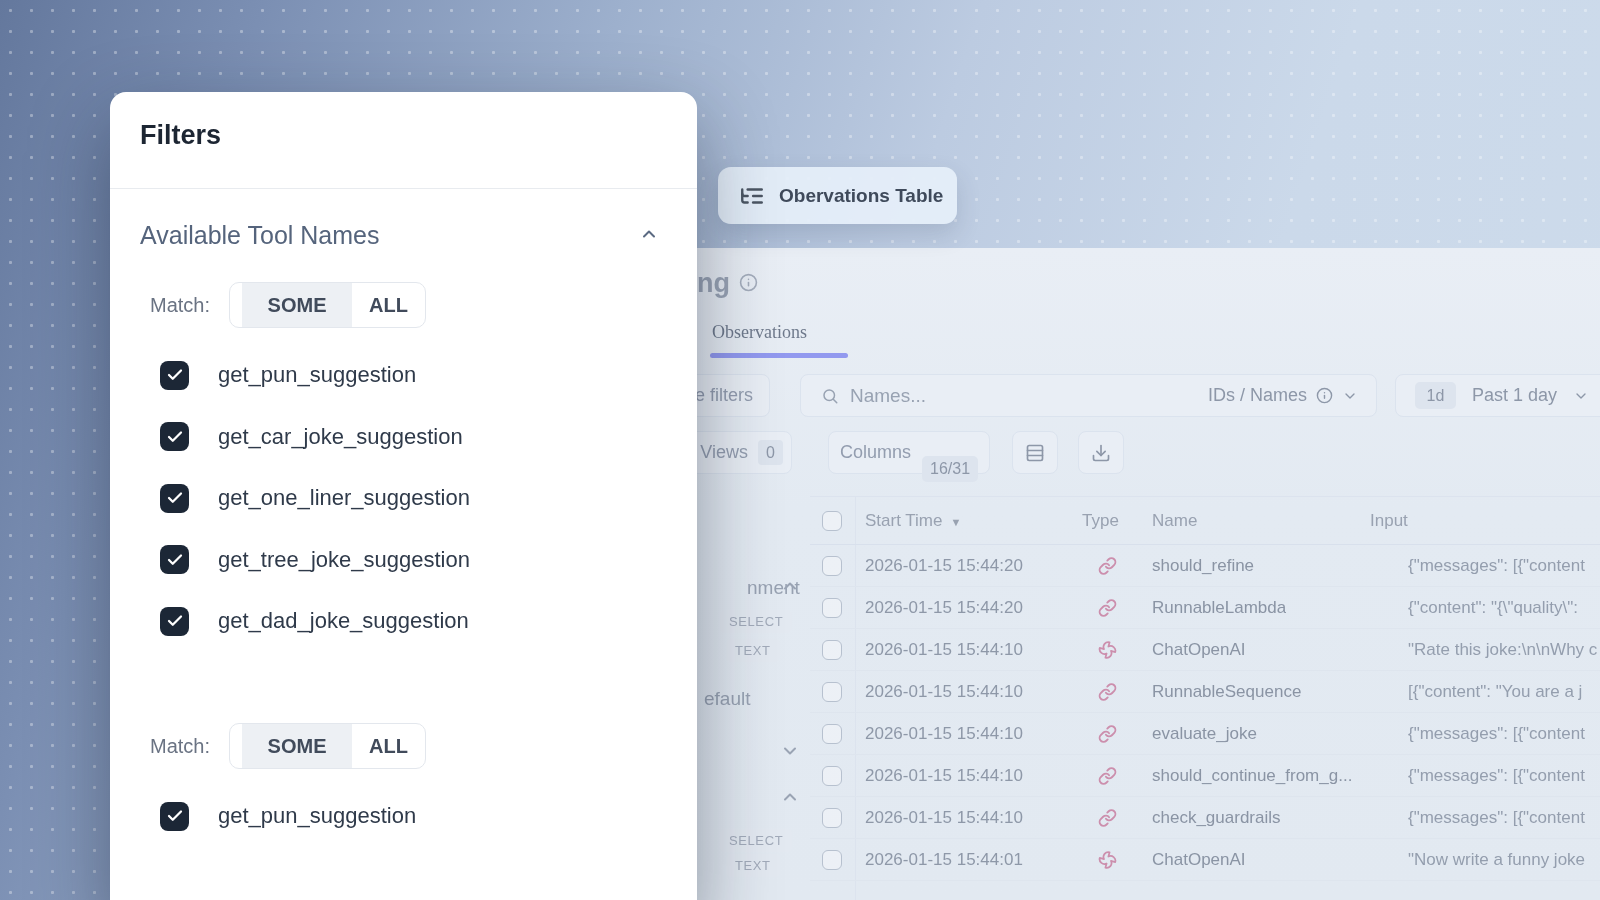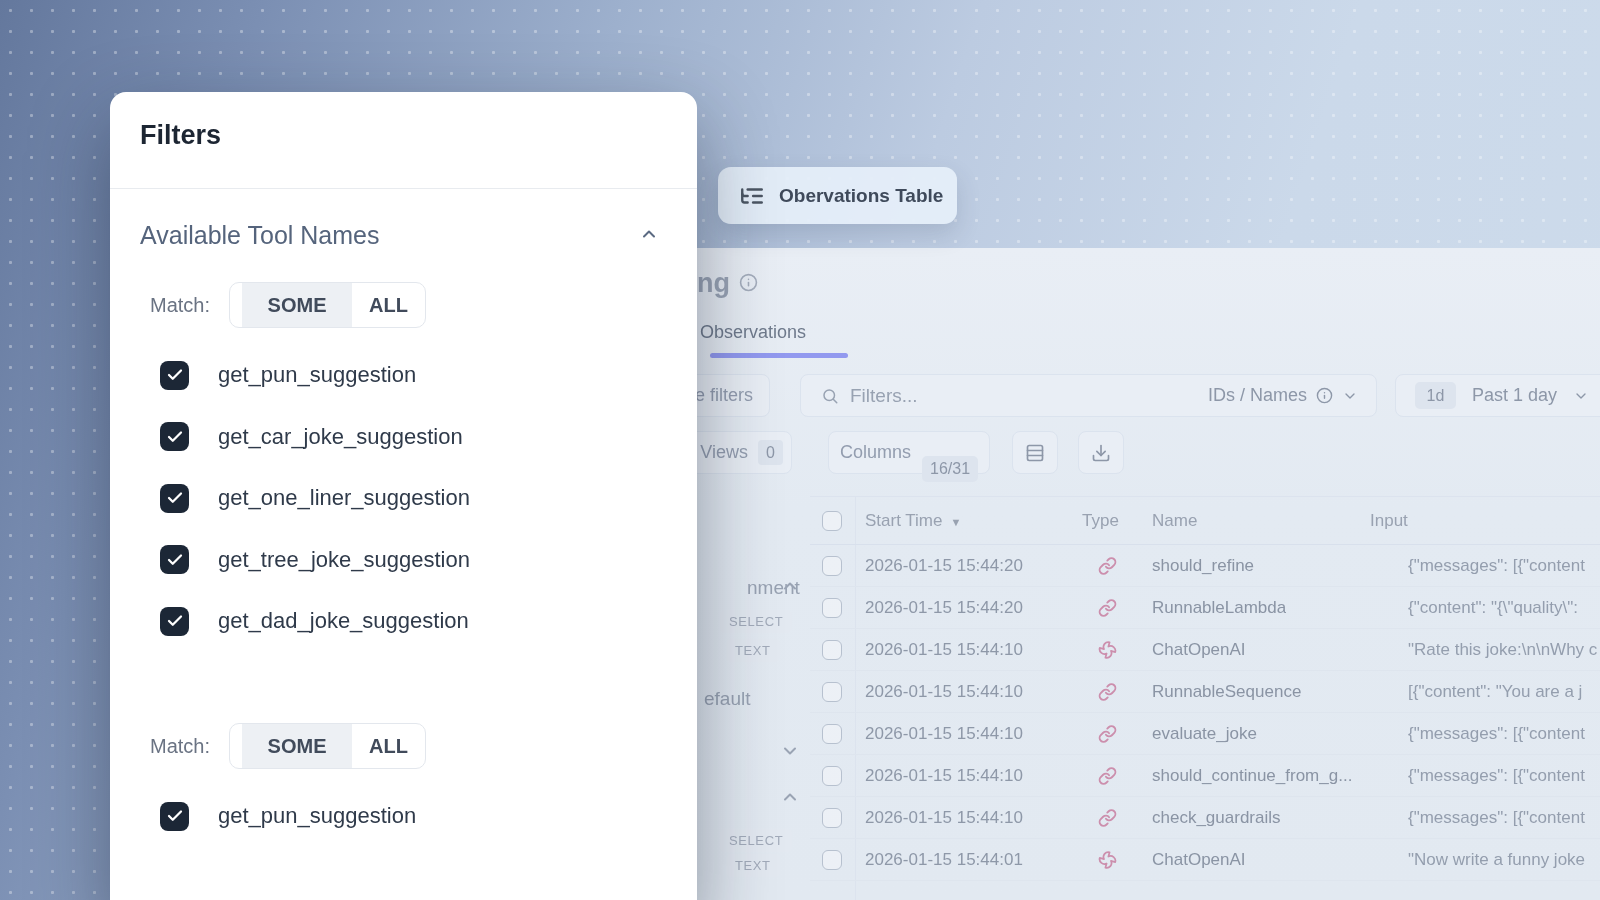--- a/index.html
+++ b/index.html
@@ -12,21 +12,21 @@
     background-size:21px 21px, 100% 100%; }
 
   
   .page { position:absolute; left:600px; top:248px; width:1000px; height:652px;
     background:linear-gradient(180deg,#e9eef5,#e3eaf2 40%,#e2e9f1); overflow:hidden; }
   .page .abs { position:absolute; }
   .pg-title { left:97px; top:20px; font-size:27px; font-weight:700; color:#9aa4b5; }
   .pg-info { left:139px; top:25px; color:#a4adbc; }
   .tab { top:74px; font-size:18px; color:#8b95a6; }
   .tab.frag { left:83px; }
-  .tab.active { left:100px; color:#6f7a8c; }
+  .tab.active { left:112px; color:#6f7a8c;font-family:Liberation Serif, serif; }
   .tab-underline { left:110px; top:105px; width:138px; height:5px; border-radius:3px; background:#9299ef; }
   .pbtn { background:#e9eef5; border:1px solid #dbe3ee; border-radius:8px; height:43px;
     display:flex; align-items:center; color:#939daf; font-size:18px; }
   .hide-filters { left:40px; top:126px; width:130px; justify-content:flex-end; padding-right:16px; }
   .searchbox { left:200px; top:126px; width:577px; padding:0 18px 0 20px; color:#98a2b2; }
   .searchbox .ph { margin-left:11px; font-size:19px; }
   .scope { margin-left:auto; display:flex; align-items:center; gap:9px; color:#8d97a8; }
   .timebtn { left:795px; top:126px; width:240px; padding-left:19px; gap:16px; color:#8d97a8; }
   .chip { background:#dde4ee; border-radius:5px; font-size:16px; color:#8d97a8;
     display:inline-flex; align-items:center; justify-content:center; }
@@ -112,21 +112,21 @@
       <span>ide filters</span>
     </div>
 
     <div class="abs pbtn searchbox">
       <span style="display:flex">
         <svg width="18" height="18" viewBox="0 0 24 24" fill="none" stroke="currentColor" stroke-width="2" stroke-linecap="round">
             <circle cx="11" cy="11" r="7"></circle>
             <path d="m21 21-4.3-4.3"></path>
           </svg>
       </span>
-      <span class="ph">Filters...</span>
+      <span class="ph">Names...</span>
       <span class="scope">
         <span>IDs / Names</span>
         <span style="display:flex">
           <svg width="17" height="17" viewBox="0 0 24 24" fill="none" stroke="currentColor" stroke-width="2" stroke-linecap="round">
               <circle cx="12" cy="12" r="10"></circle>
               <path d="M12 16v-4"></path>
               <path d="M12 8h.01"></path>
             </svg>
         </span>
         <span style="display:flex">

